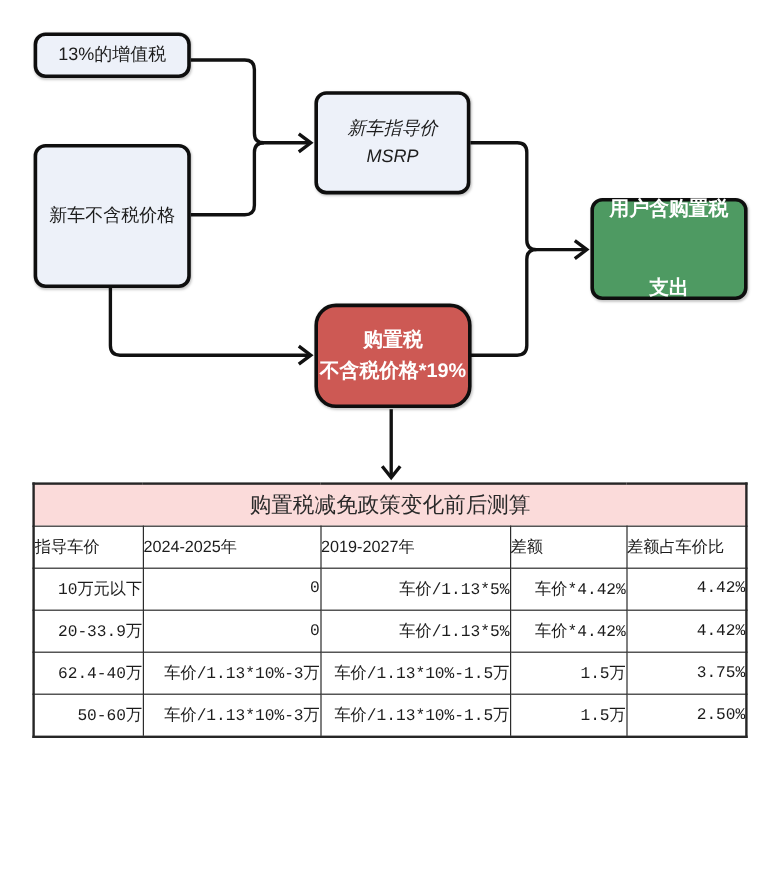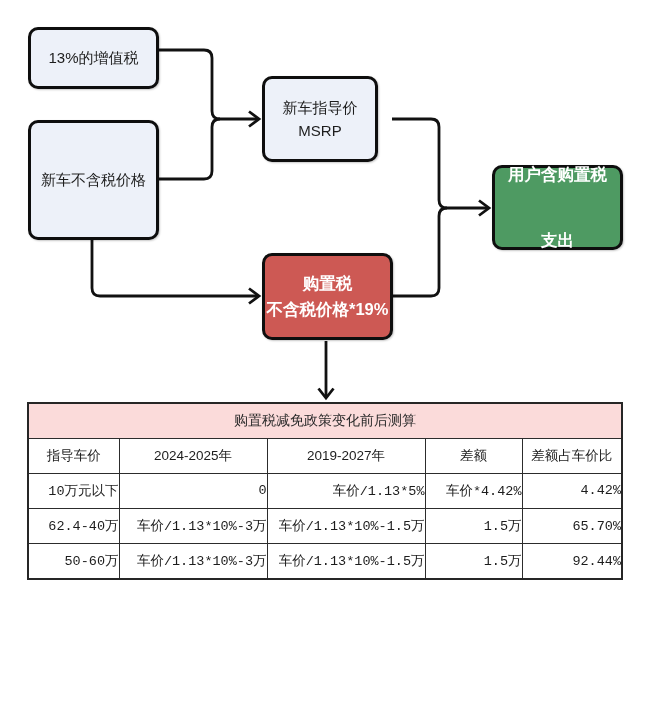--- a/index.html
+++ b/index.html
@@ -7,36 +7,36 @@
     position:relative;width:650px;height:724px;background:#ffffff;
     font-family:"Liberation Sans","DejaVu Sans",sans-serif;color:#1a1a1a;overflow:hidden;
   }
   .arrows{position:absolute;left:0;top:0;pointer-events:none;}
   .node{
     position:absolute;box-sizing:border-box;border:3px solid #0e0e0e;border-radius:10px;
     display:flex;flex-direction:column;align-items:center;justify-content:center;
     text-align:center;line-height:1.55;box-shadow:1px 1px 2px rgba(0,0,0,0.22);
   }
   .node.light{background:#edf1f9;font-size:15px;color:#1d1d1d;}
-  .node.red{background:#cd5954;color:#ffffff;font-weight:bold;font-size:16.5px;}
+  .node.red{background:#cd5954;color:#ffffff;font-weight:bold;font-size:16.5px;border-radius:18px;}
   .node.green{background:#4e9a62;color:#ffffff;font-weight:bold;font-size:16.5px;gap:40px;}
-  #node-vat{left:28px;top:27px;width:131px;height:62px;}
+  #node-vat{left:28px;top:27px;width:131px;height:38px;}
   #node-pretax{left:28px;top:120px;width:131px;height:120px;}
-  #node-msrp{left:262px;top:76px;width:116px;height:86px;}
+  #node-msrp{left:262px;top:76px;width:130px;height:86px;font-style:italic;}
   #node-tax{left:262px;top:253px;width:131px;height:87px;}
   #node-user{left:492px;top:165px;width:131px;height:85px;}
 
   .table-wrap{position:absolute;left:27px;top:402px;}
   table.calc{
     border-collapse:collapse;table-layout:fixed;width:594px;
     border:2px solid #262626;font-size:13.5px;color:#1c1c1c;
   }
   table.calc td{border:1.5px solid #2c2c2c;height:35.2px;padding:0;box-sizing:border-box;}
-  td.title-cell{background:#fbdbda;text-align:center;font-size:14px;color:#2a2a2a;}
-  td.head-cell{text-align:center;}
+  td.title-cell{background:#fbdbda;text-align:center;font-size:18px;color:#2a2a2a;}
+  td.head-cell{}
   td.data-cell{text-align:right;padding-right:9px;font-family:Liberation Mono, monospace;}
 </style>
 </head>
 <body>
 
 <div class="canvas">
 
   <svg class="arrows" width="650" height="724">
     <g stroke="#111111" stroke-width="2.8" fill="none">
 
@@ -100,30 +100,37 @@
         <td class="head-cell">差额占车价比</td>
       </tr>
       <tr>
         <td class="data-cell">10万元以下</td>
         <td class="data-cell">0</td>
         <td class="data-cell">车价/1.13*5%</td>
         <td class="data-cell">车价*4.42%</td>
         <td class="data-cell">4.42%</td>
       </tr>
       <tr>
+        <td class="data-cell">20-33.9万</td>
+        <td class="data-cell">0</td>
+        <td class="data-cell">车价/1.13*5%</td>
+        <td class="data-cell">车价*4.42%</td>
+        <td class="data-cell">4.42%</td>
+      </tr>
+      <tr>
         <td class="data-cell">62.4-40万</td>
         <td class="data-cell">车价/1.13*10%-3万</td>
         <td class="data-cell">车价/1.13*10%-1.5万</td>
         <td class="data-cell">1.5万</td>
-        <td class="data-cell">65.70%</td>
+        <td class="data-cell">3.75%</td>
       </tr>
       <tr>
         <td class="data-cell">50-60万</td>
         <td class="data-cell">车价/1.13*10%-3万</td>
         <td class="data-cell">车价/1.13*10%-1.5万</td>
         <td class="data-cell">1.5万</td>
-        <td class="data-cell">92.44%</td>
+        <td class="data-cell">2.50%</td>
       </tr>
     </tbody>
       </table>
   </div>
 
 </div>
 
 </body></html>

